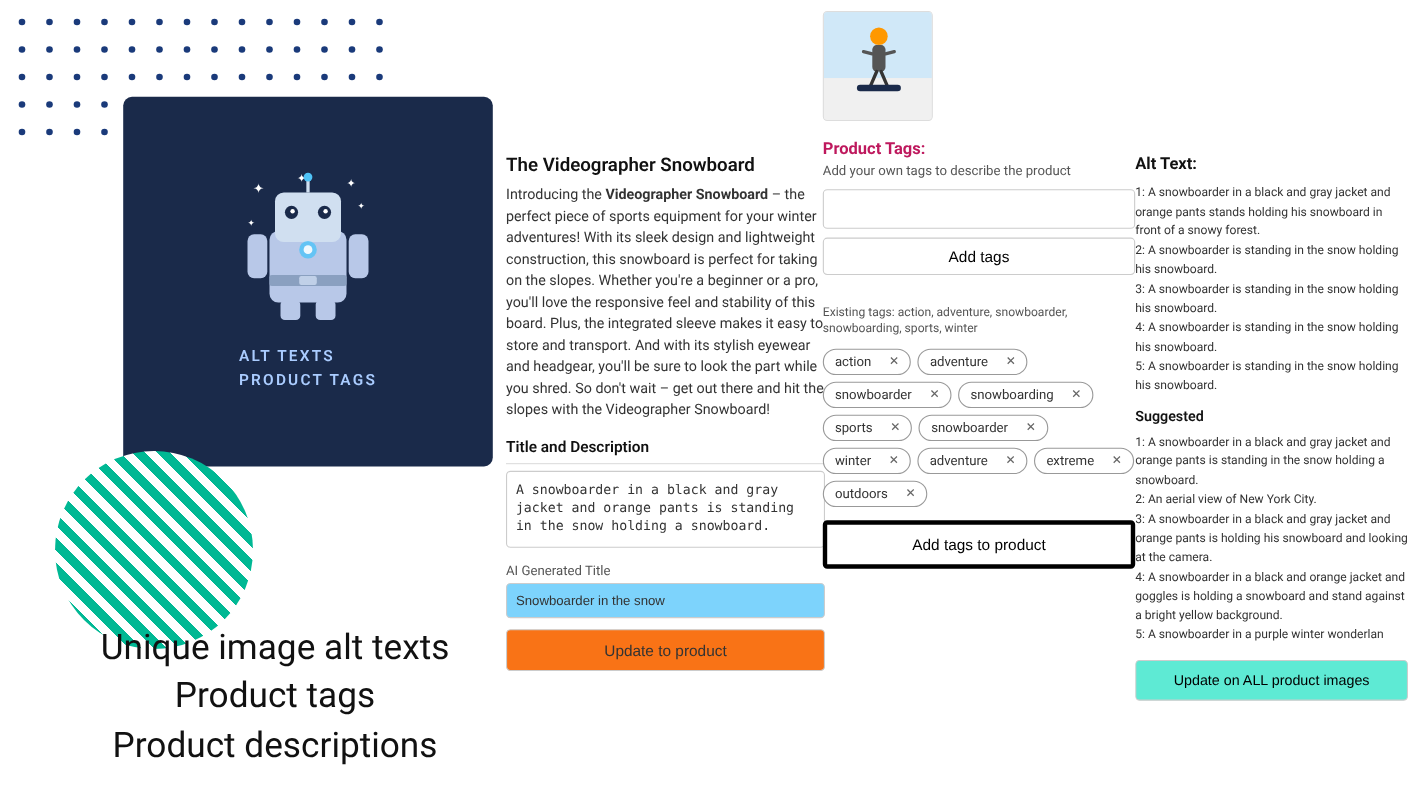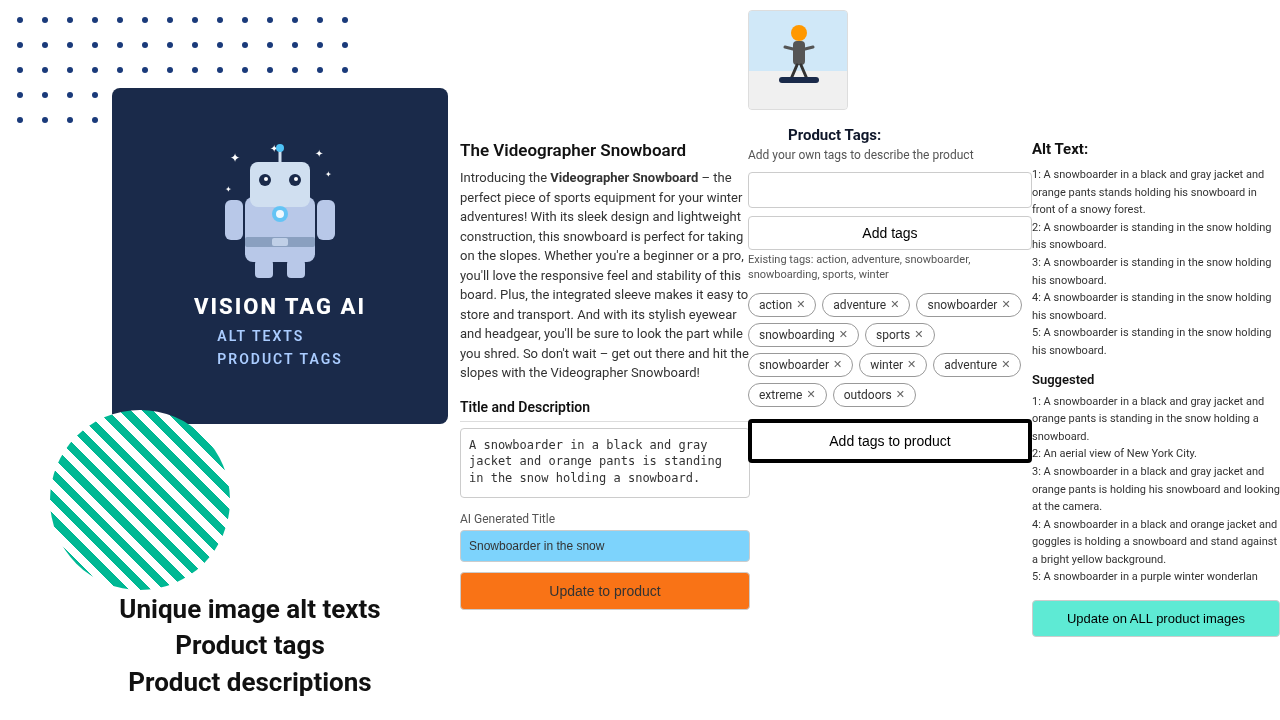--- a/index.html
+++ b/index.html
@@ -66,22 +66,22 @@
     .tagline {
       position: absolute;
       bottom: 20px;
       left: 0;
       width: 460px;
       text-align: center;
       line-height: 1.4;
     }
 
     .tagline-line {
-      font-size: 26px;
-      font-weight: 700;
+      font-size: 32px;
+      font-weight: 400;
       color: #111;
       display: block;
       margin-left: 40px;
     }
 
     
     .middle-panel {
       position: absolute;
       top: 140px;
       left: 460px;
@@ -176,23 +176,22 @@
       border: 1px solid #ddd;
       border-radius: 4px;
       overflow: hidden;
       margin-bottom: 16px;
       background: #f0f0f0;
     }
 
     .panel-title {
       font-size: 15px;
       font-weight: 700;
-      color: #0f172a;
+      color: #be185d;
       margin-bottom: 4px;
-      margin-left: 40px;
     }
 
     .panel-subtitle {
       font-size: 12px;
       color: #555;
       margin-bottom: 10px;
     }
 
     .tag-input {
       width: 100%;
@@ -207,42 +206,42 @@
 
     .add-tags-btn {
       width: 100%;
       background: #fff;
       border: 1px solid #ccc;
       border-radius: 4px;
       padding: 8px;
       font-size: 14px;
       font-weight: 500;
       cursor: pointer;
-      margin-bottom: 2px;
+      margin-bottom: 26px;
       text-align: center;
     }
 
     .existing-tags-text {
       font-size: 11px;
       color: #555;
       margin-bottom: 10px;
       line-height: 1.4;
     }
 
     .tags-container {
       display: flex;
       flex-wrap: wrap;
       gap: 6px;
       margin-bottom: 12px;
     }
 
     .tag {
       display: inline-flex;
       align-items: center;
-      gap: 4px;
+      gap: 16px;
       background: #fff;
       border: 1px solid #999;
       border-radius: 20px;
       padding: 4px 10px;
       font-size: 12px;
       color: #333;
     }
 
     .tag-x {
       cursor: pointer;
@@ -442,21 +441,20 @@
     <rect x="5" y="58" width="18" height="40" rx="6" fill="#b8c8e8"></rect>
     <rect x="97" y="58" width="18" height="40" rx="6" fill="#b8c8e8"></rect>
 
     <rect x="35" y="118" width="18" height="18" rx="4" fill="#b8c8e8"></rect>
     <rect x="67" y="118" width="18" height="18" rx="4" fill="#b8c8e8"></rect>
 
     <rect x="25" y="95" width="70" height="10" rx="2" fill="#8aa0c0"></rect>
 
     <rect x="52" y="96" width="16" height="8" rx="2" fill="#c0d0e8"></rect>
   </svg>
-  <div class="logo-title">VISION TAG AI</div>
   <div class="logo-subtitle">
     <span>ALT TEXTS</span><br>
     <span>PRODUCT TAGS</span>
   </div>
 </div>
 
 <div class="teal-circle">
   <div class="stripe-bg"></div>
 </div>
 

